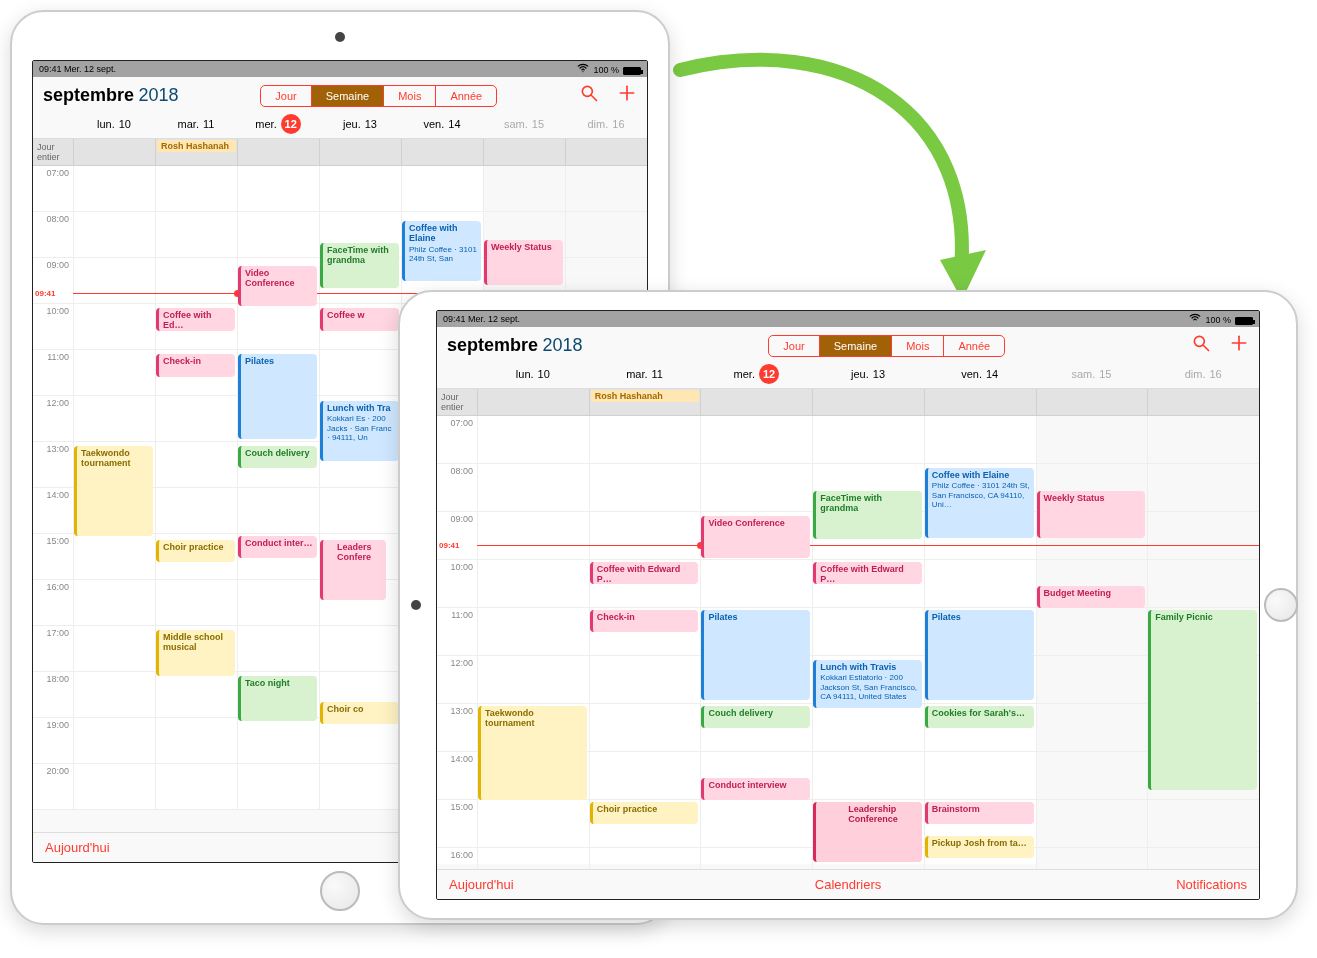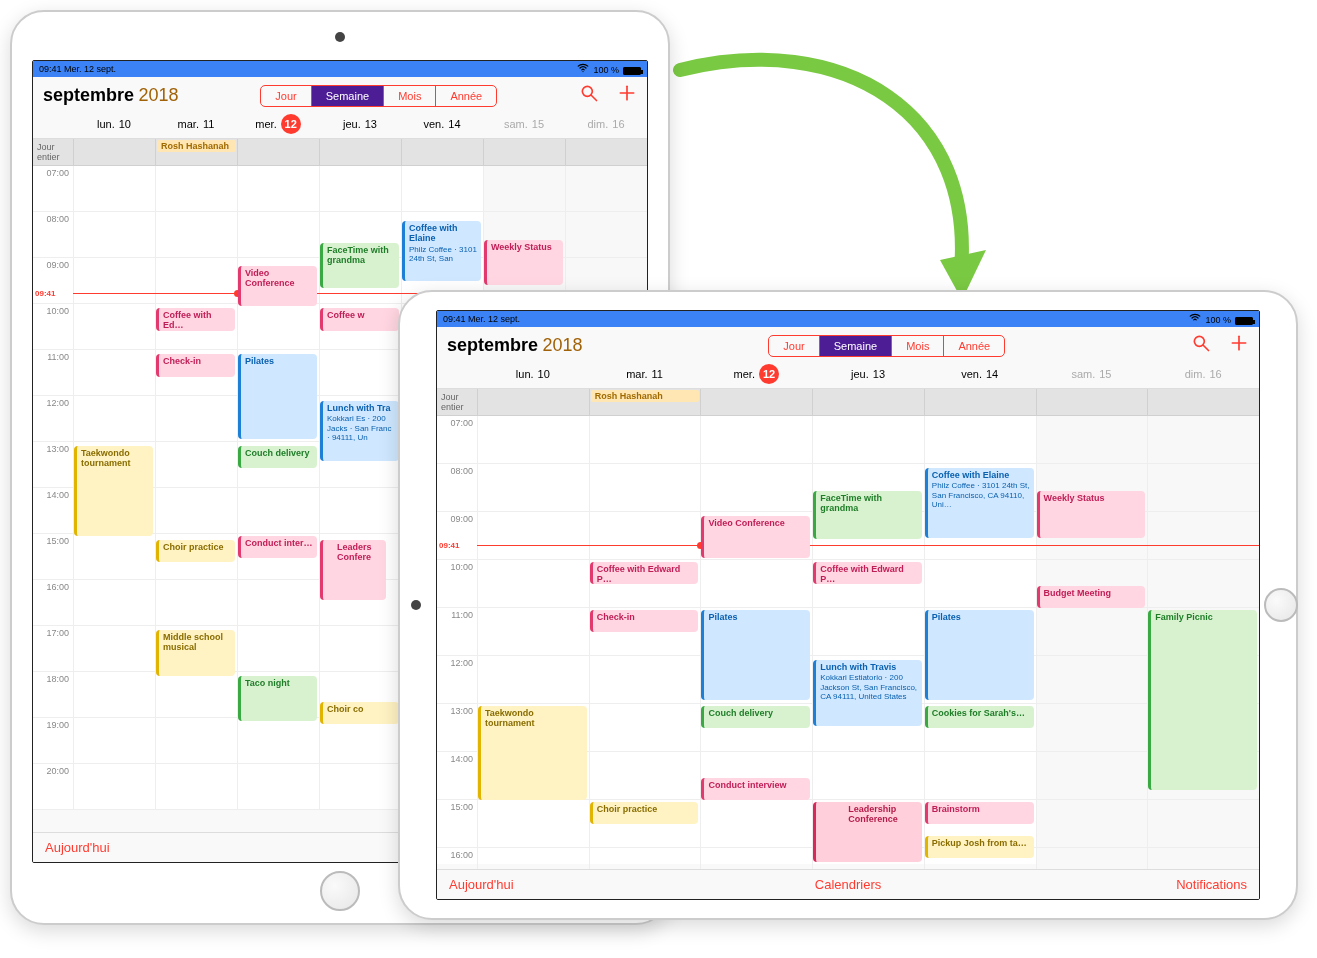--- a/index.html
+++ b/index.html
@@ -53,44 +53,44 @@
   }
   .ipad-portrait .screen {
     margin: 0 20px; height: 803px;
   }
   .ipad-landscape .body { display:flex; height:100%; }
   .ipad-landscape .screen { flex:1; margin: 18px 0; height: auto; }
 
   
   .statusbar {
     height: 16px; font-size: 9px; display:flex; justify-content:space-between;
-    align-items:center; padding: 0 6px; background:#3b82f6;
+    align-items:center; padding: 0 6px; background:#a3a3a3;
   }
   .statusbar .right { display:flex; align-items:flex-end; gap:4px; }
   .battery {
     display:inline-block; width:18px; height:8px; border:1px solid #000;
     border-radius:1px; position:relative;
   }
   .battery::after { content:""; position:absolute; right:-3px; top:2px; width:2px; height:4px; background:#000;}
   .battery .fill { display:block; height:100%; width:100%; background:#000;}
 
   
   .cal-header { padding: 6px 10px; background:#f9f9f9; }
   .cal-header-row { display:flex; align-items:center; justify-content:space-between; }
   .title-month { font-size: 18px; font-weight:600; color:#000;}
-  .title-year { font-size: 18px; font-weight:400; color:#a16207;}
+  .title-year { font-size: 18px; font-weight:400; color:#0c4a6e;}
   .seg {
     display:flex; border:1px solid #ff3b30; border-radius:5px; overflow:hidden;
     font-size: 11px;
   }
   .seg span {
     padding: 4px 14px; color:#ff3b30; cursor:pointer;
   }
   .seg span + span { border-left:1px solid #ff3b30; }
-  .seg span.active { background:#4c1d95; color:#fff; }
+  .seg span.active { background:#a16207; color:#fff; }
   .header-actions { display:flex; gap:18px; align-items:center; color:#ff3b30; font-size:20px;}
   .icon-svg { width:20px; height:20px; }
 
   
   .dayhdr { display:flex; font-size:11px; border-bottom:1px solid #ddd;
     background:#f9f9f9; padding-bottom:4px;}
   .dayhdr .timecol { width:40px; }
   .dayhdr .dcol { flex:1; text-align:right; display:flex; align-items:center; justify-content:center; gap:4px;}
   .dayhdr .weekend { color:#aaa; }
   .today-badge {
@@ -641,21 +641,21 @@
             <div class="evt blue" style="top: 52px; height: 70px; left: 487.857px; width: 108.714px;"><span>Coffee with Elaine</span><span class="loc">Philz Coffee · 3101 24th St, San Francisco, CA  94110, Uni…</span></div>
             <div class="evt pink" style="top: 75px; height: 47px; left: 599.571px; width: 108.714px;"><span>Weekly Status</span></div>
             <div class="evt pink" style="top: 100px; height: 42px; left: 264.429px; width: 108.714px;"><span>Video Conference</span></div>
             <div class="evt pink" style="top: 146px; height: 22px; left: 152.714px; width: 108.714px;"><span>Coffee with Edward P…</span></div>
             <div class="evt pink" style="top: 146px; height: 22px; left: 376.143px; width: 108.714px;"><span>Coffee with Edward P…</span></div>
             <div class="evt pink" style="top: 170px; height: 22px; left: 599.571px; width: 108.714px;"><span>Budget Meeting</span></div>
             <div class="evt pink" style="top: 194px; height: 22px; left: 152.714px; width: 108.714px;"><span>Check-in</span></div>
             <div class="evt blue" style="top: 194px; height: 90px; left: 264.429px; width: 108.714px;"><span>Pilates</span></div>
             <div class="evt blue" style="top: 194px; height: 90px; left: 487.857px; width: 108.714px;"><span>Pilates</span></div>
             <div class="evt green" style="top: 194px; height: 180px; left: 711.286px; width: 108.714px;"><span>Family Picnic</span></div>
-            <div class="evt blue" style="top: 244px; height: 66px; left: 376.143px; width: 108.714px;"><span>Lunch with Travis</span><span class="loc">Kokkari Estiatorio · 200 Jackson St, San Francisco, CA  94111, United States</span></div>
+            <div class="evt blue" style="top: 244px; height: 48px; left: 376.143px; width: 108.714px;"><span>Lunch with Travis</span><span class="loc">Kokkari Estiatorio · 200 Jackson St, San Francisco, CA  94111, United States</span></div>
             <div class="evt yellow" style="top: 290px; height: 94px; left: 41px; width: 108.714px;"><span>Taekwondo tournament</span></div>
             <div class="evt green" style="top: 290px; height: 22px; left: 264.429px; width: 108.714px;"><span>Couch delivery</span></div>
             <div class="evt green" style="top: 290px; height: 22px; left: 487.857px; width: 108.714px;"><span>Cookies for Sarah's…</span></div>
             <div class="evt pink" style="top: 362px; height: 22px; left: 264.429px; width: 108.714px;"><span>Conduct interview</span></div>
             <div class="evt yellow" style="top: 386px; height: 22px; left: 152.714px; width: 108.714px;"><span>Choir practice</span></div>
             <div class="evt pink2" style="top: 386px; height: 60px; left: 376.143px; width: 108.714px;"><span>Leadership Conference</span></div>
             <div class="evt pink" style="top: 386px; height: 22px; left: 487.857px; width: 108.714px;"><span>Brainstorm</span></div>
             <div class="evt yellow" style="top: 420px; height: 22px; left: 487.857px; width: 108.714px;"><span>Pickup Josh from ta…</span></div>
           </div>
       </div>

